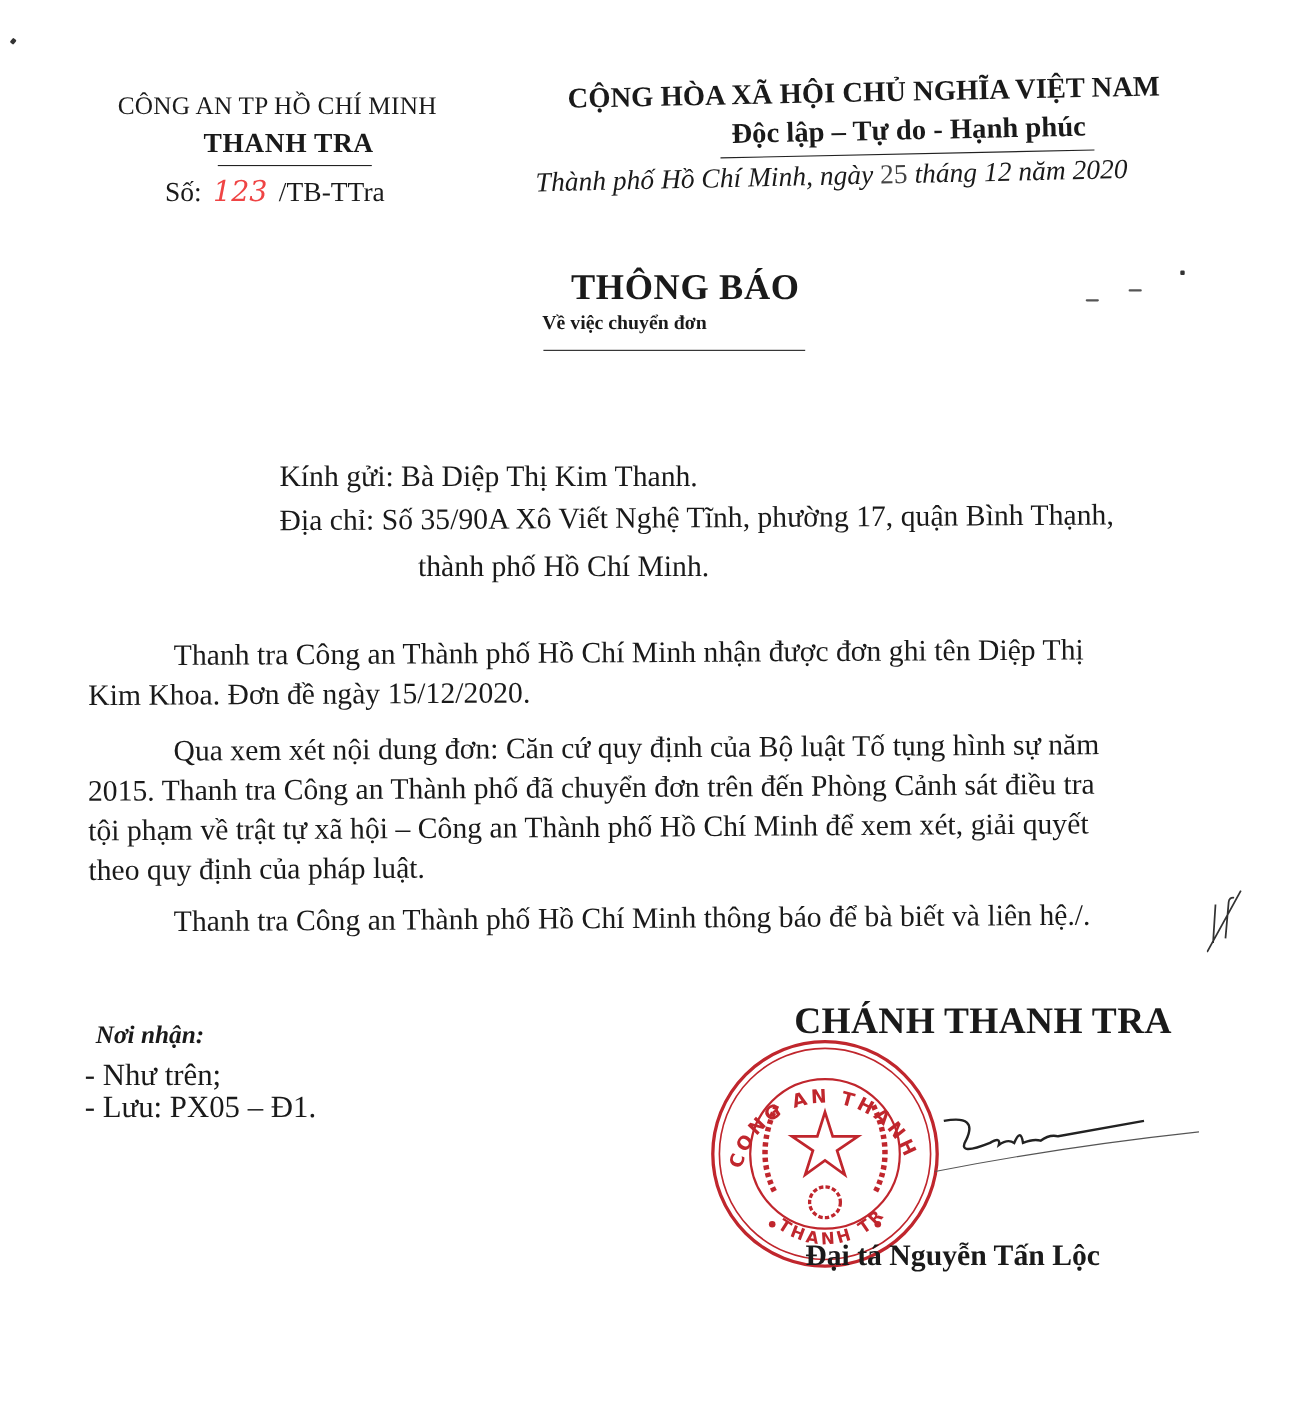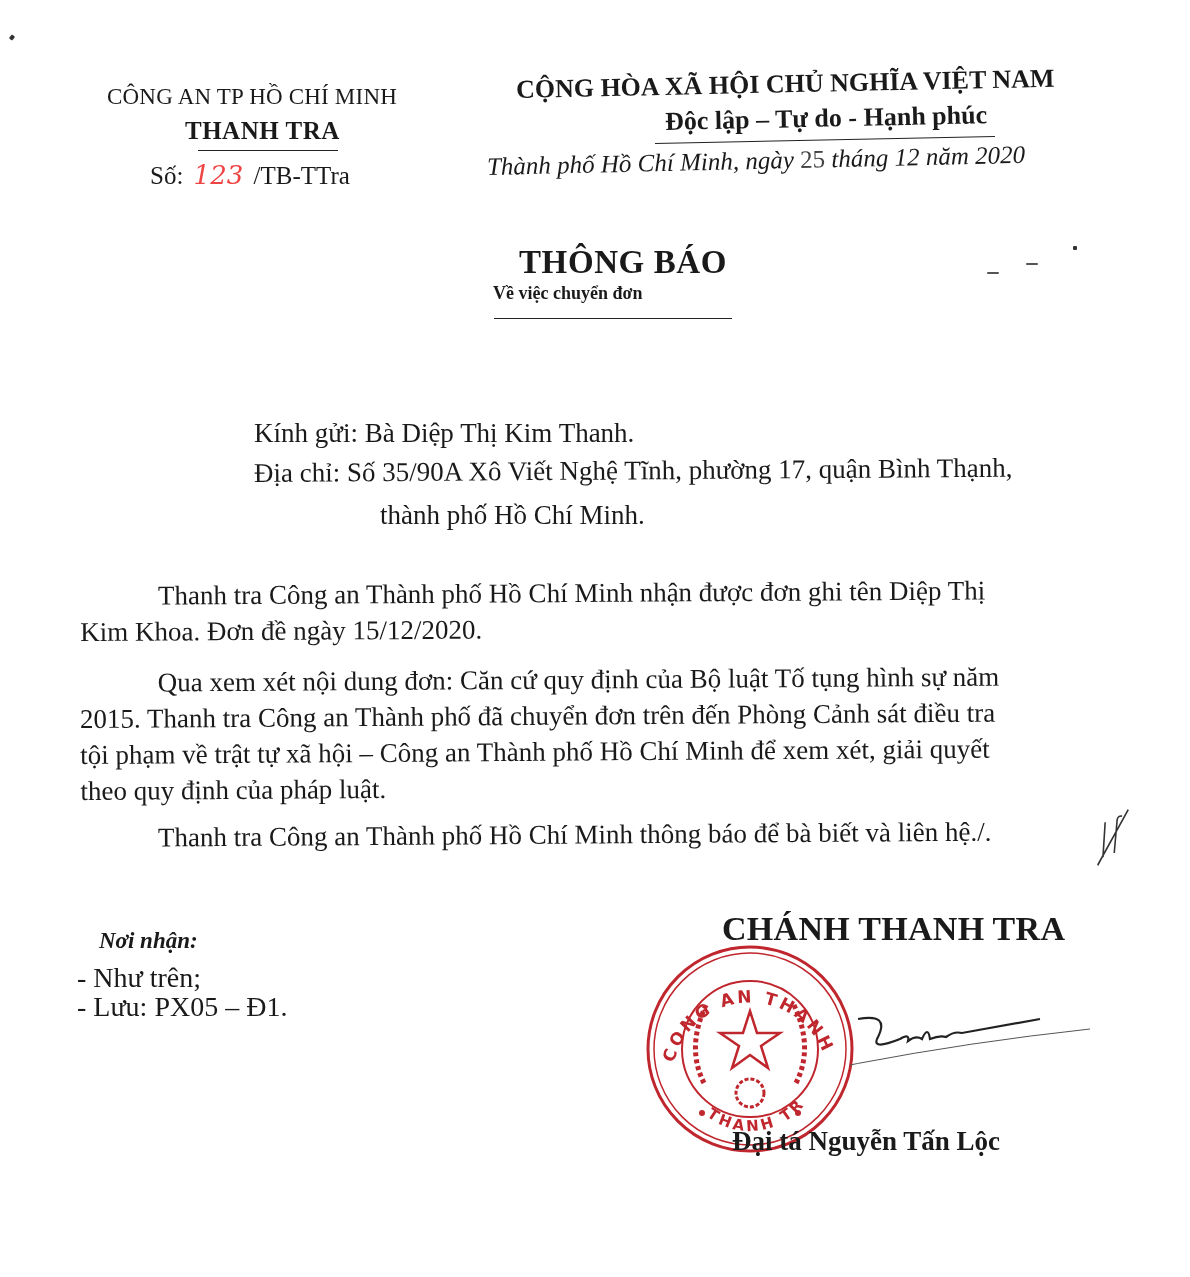--- a/index.html
+++ b/index.html
@@ -39,21 +39,21 @@
   .para { position: absolute; left: 80px; width: 1060px; font-size: 27px; line-height: 36px; }
   .line { display: block; white-space: nowrap; }
   .ind { padding-left: 78px; }
 
   #para-1 { top: 578px; transform: rotate(-0.35deg); }
   #para-2 { top: 665px; transform: rotate(-0.4deg); }
   #para-3 { top: 820px; transform: rotate(-0.4deg); }
   #initial-mark { left: 1090px; top: 812px; font-size: 30px; font-style: italic; color: #333; transform: rotate(-20deg); }
 
   
-  #recipients-title { left: 87px; top: 928px; font-size: 23px; font-weight: bold; font-style: italic; margin-left: 12px; }
+  #recipients-title { left: 87px; top: 928px; font-size: 23px; font-weight: bold; font-style: italic; }
   .recipient { font-size: 28px; left: 77px; }
   #recipient-1 { top: 962px; }
   #recipient-2 { top: 991px; }
 
   
   #signer-title { left: 722px; top: 910px; font-size: 34px; font-weight: bold; letter-spacing: 0.3px; }
   #seal { left: 644px; top: 943px; width: 212px; height: 212px; }
   #signature { left: 850px; top: 995px; width: 240px; height: 90px; }
   #signer-name { left: 732px; top: 1126px; font-size: 27px; font-weight: bold; text-align: center; }
 

